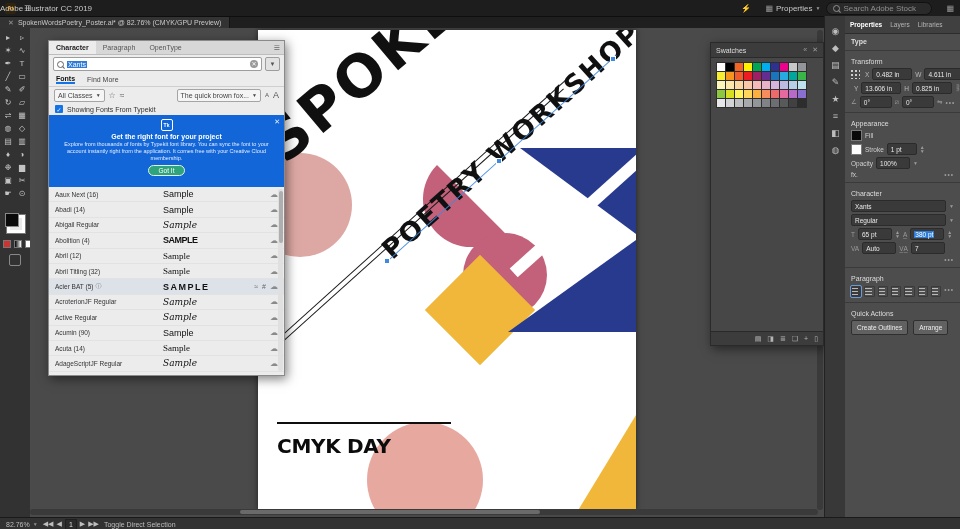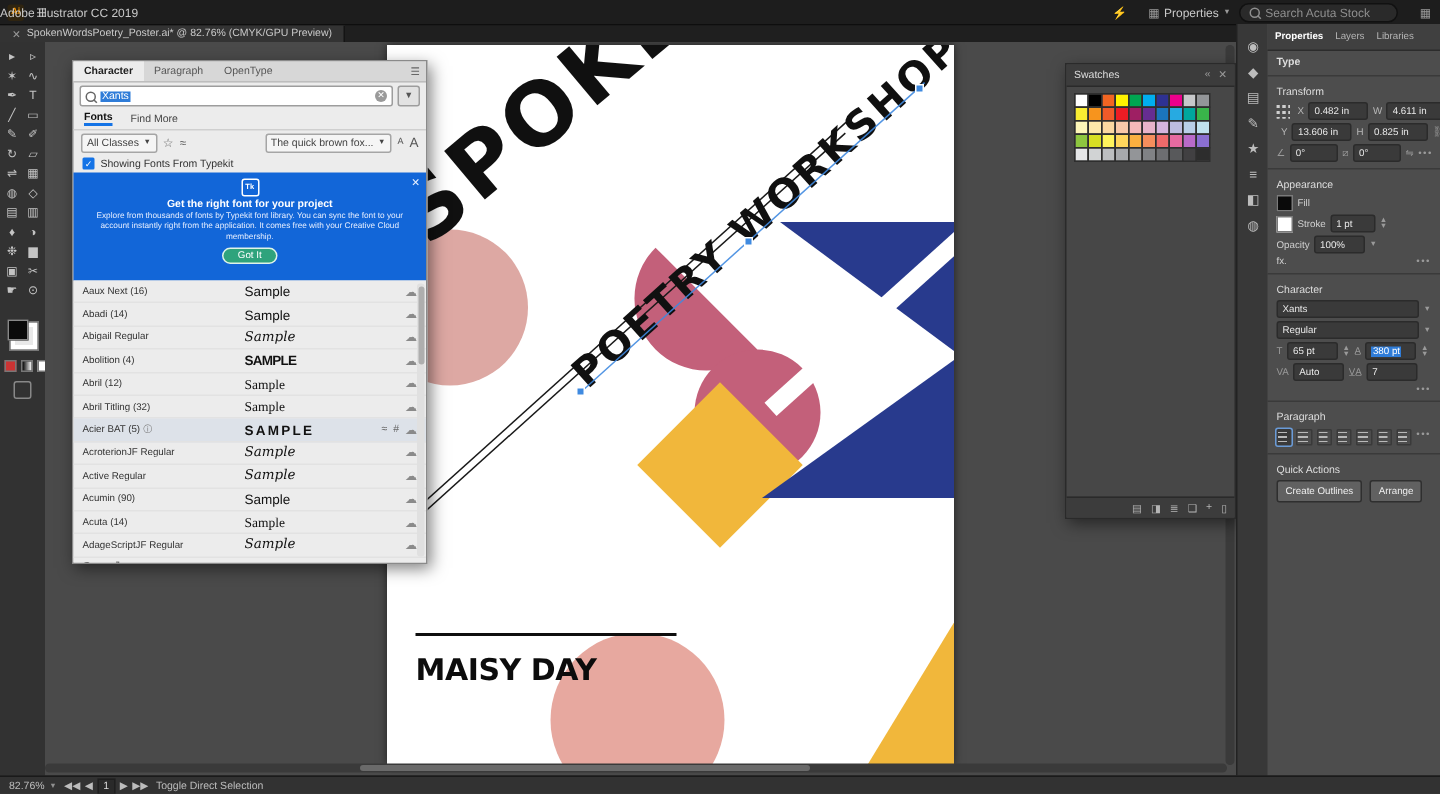--- a/index.html
+++ b/index.html
@@ -155,21 +155,21 @@
   <div class="tb-title">Adobe Illustrator CC 2019</div>
   <div class="tb-right">
     <span class="tb-ic">⚡</span>
     <div class="workspace">
       <span class="tb-ic">▦</span>
       <span>Properties</span>
       <span style="font-size:5px;color:#9a9a9a">▼</span>
     </div>
     <div class="searchbox">
       <span class="magglass"></span>
-      <span>Search Acuta Stock</span>
+      <span>Search Adobe Stock</span>
     </div>
     <span class="tb-ic">▦</span>
   </div>
 </div>
 
 <div class="abs doctabbar">
   <div class="doctab">
     <span class="closex">✕</span>
     <span>SpokenWordsPoetry_Poster.ai* @ 82.76% (CMYK/GPU Preview)</span>
   </div>
@@ -286,21 +286,21 @@
 
     <div class="big-word">SPOKENWORDS</div>
     <div class="diag-word">POETRY WORKSHOP</div>
 
     <div class="selline" style="left: 128px; top: 232px; width: 310px; transform: rotate(-42deg); background-color: rgb(63, 138, 224);"></div>
     <div class="handle" style="left: 126px; top: 228px; background-color: rgb(63, 138, 224);"></div>
     <div class="handle" style="left: 238px; top: 128px; background-color: rgb(63, 138, 224);"></div>
     <div class="handle" style="left: 352px; top: 26px; background-color: rgb(63, 138, 224);"></div>
 
     <div class="feat-rule"></div>
-    <div class="artist" style="top:404px">MAISY DAY</div>
+    <div class="artist" style="top:404px">CMYK DAY</div>
   </div>
   <div class="hscroll">
       <div class="thumb"></div>
     </div>
   <div class="vscroll">
       <div class="thumb"></div>
     </div>
 </div>
 
 <div class="abs charpanel">

